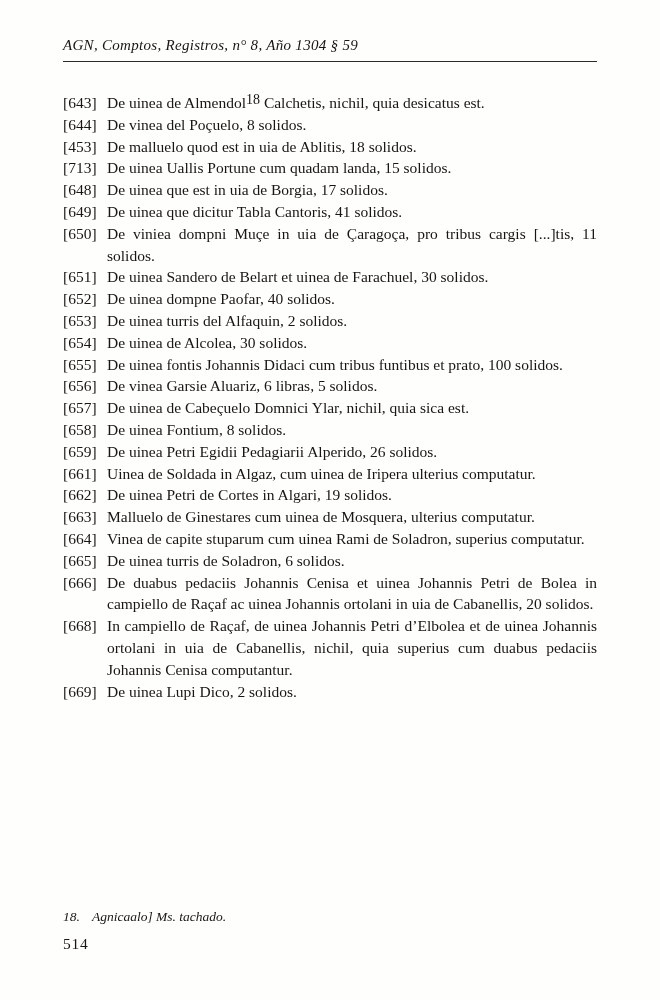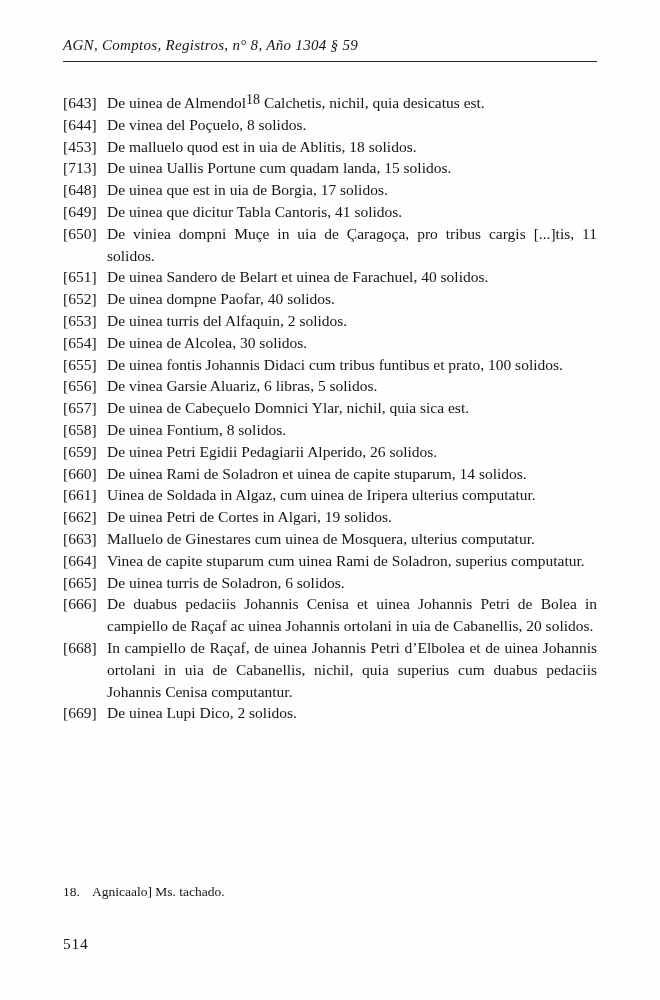--- a/index.html
+++ b/index.html
@@ -52,24 +52,25 @@
     white-space: nowrap;
   }
   sup.fn-mark {
     font-size: 14px;
     line-height: 0;
     vertical-align: 4.5px;
   }
   .footnote {
     position: absolute;
     left: 63px;
-    top: 883px;
+    top: 908px;
     font-size: 13.5px;
     line-height: 17px;
     width: 534px;
+    font-style: italic;
   }
   .fn-num {
     display: inline-block;
     width: 29px;
   }
   .folio {
     position: absolute;
     left: 63px;
     top: 935px;
     font-size: 15.5px;
@@ -88,30 +89,29 @@
   </header>
 
   <main class="entries">
       <p class="entry"><span class="entry-num">[643]</span><span class="entry-text">De uinea de Almendol<sup class="fn-mark">18</sup> Calchetis, nichil, quia desicatus est.</span></p>
       <p class="entry"><span class="entry-num">[644]</span><span class="entry-text">De vinea del Poçuelo, 8 solidos.</span></p>
       <p class="entry"><span class="entry-num">[453]</span><span class="entry-text">De malluelo quod est in uia de Ablitis, 18 solidos.</span></p>
       <p class="entry"><span class="entry-num">[713]</span><span class="entry-text">De uinea Uallis Portune cum quadam landa, 15 solidos.</span></p>
       <p class="entry"><span class="entry-num">[648]</span><span class="entry-text">De uinea que est in uia de Borgia, 17 solidos.</span></p>
       <p class="entry"><span class="entry-num">[649]</span><span class="entry-text">De uinea que dicitur Tabla Cantoris, 41 solidos.</span></p>
       <p class="entry"><span class="entry-num">[650]</span><span class="entry-text">De viniea dompni Muçe in uia de Çaragoça, pro tribus cargis [...]tis, 11 solidos.</span></p>
-      <p class="entry"><span class="entry-num">[651]</span><span class="entry-text">De uinea Sandero de Belart et uinea de Farachuel, 40 solidos.</span></p>
+      <p class="entry"><span class="entry-num">[651]</span><span class="entry-text">De uinea Sandero de Belart et uinea de Farachuel, 30 solidos.</span></p>
       <p class="entry"><span class="entry-num">[652]</span><span class="entry-text">De uinea dompne Paofar, 40 solidos.</span></p>
       <p class="entry"><span class="entry-num">[653]</span><span class="entry-text">De uinea turris del Alfaquin, 2 solidos.</span></p>
       <p class="entry"><span class="entry-num">[654]</span><span class="entry-text">De uinea de Alcolea, 30 solidos.</span></p>
       <p class="entry"><span class="entry-num">[655]</span><span class="entry-text">De uinea fontis Johannis Didaci cum tribus funtibus et prato, 100 soli­dos.</span></p>
       <p class="entry"><span class="entry-num">[656]</span><span class="entry-text">De vinea Garsie Aluariz, 6 libras, 5 solidos.</span></p>
       <p class="entry"><span class="entry-num">[657]</span><span class="entry-text">De uinea de Cabeçuelo Domnici Ylar, nichil, quia sica est.</span></p>
       <p class="entry"><span class="entry-num">[658]</span><span class="entry-text">De uinea Fontium, 8 solidos.</span></p>
       <p class="entry"><span class="entry-num">[659]</span><span class="entry-text">De uinea Petri Egidii Pedagiarii Alperido, 26 solidos.</span></p>
-      <p class="entry"><span class="entry-num">[660]</span><span class="entry-text">De uinea Rami de Soladron et uinea de capite stuparum, 14 solidos.</span></p>
       <p class="entry"><span class="entry-num">[661]</span><span class="entry-text">Uinea de Soldada in Algaz, cum uinea de Iripera ulterius computatur.</span></p>
       <p class="entry"><span class="entry-num">[662]</span><span class="entry-text">De uinea Petri de Cortes in Algari, 19 solidos.</span></p>
       <p class="entry"><span class="entry-num">[663]</span><span class="entry-text">Malluelo de Ginestares cum uinea de Mosquera, ulterius computatur.</span></p>
       <p class="entry"><span class="entry-num">[664]</span><span class="entry-text">Vinea de capite stuparum cum uinea Rami de Soladron, superius com­putatur.</span></p>
       <p class="entry"><span class="entry-num">[665]</span><span class="entry-text">De uinea turris de Soladron, 6 solidos.</span></p>
       <p class="entry"><span class="entry-num">[666]</span><span class="entry-text">De duabus pedaciis Johannis Cenisa et uinea Johannis Petri de Bolea in campiello de Raçaf ac uinea Johannis ortolani in uia de Cabanellis, 20 solidos.</span></p>
       <p class="entry"><span class="entry-num">[668]</span><span class="entry-text">In campiello de Raçaf, de uinea Johannis Petri d’Elbolea et de uinea Jo­hannis ortolani in uia de Cabanellis, nichil, quia superius cum duabus pedaciis Johannis Cenisa computantur.</span></p>
       <p class="entry"><span class="entry-num">[669]</span><span class="entry-text">De uinea Lupi Dico, 2 solidos.</span></p>
     </main>
 

